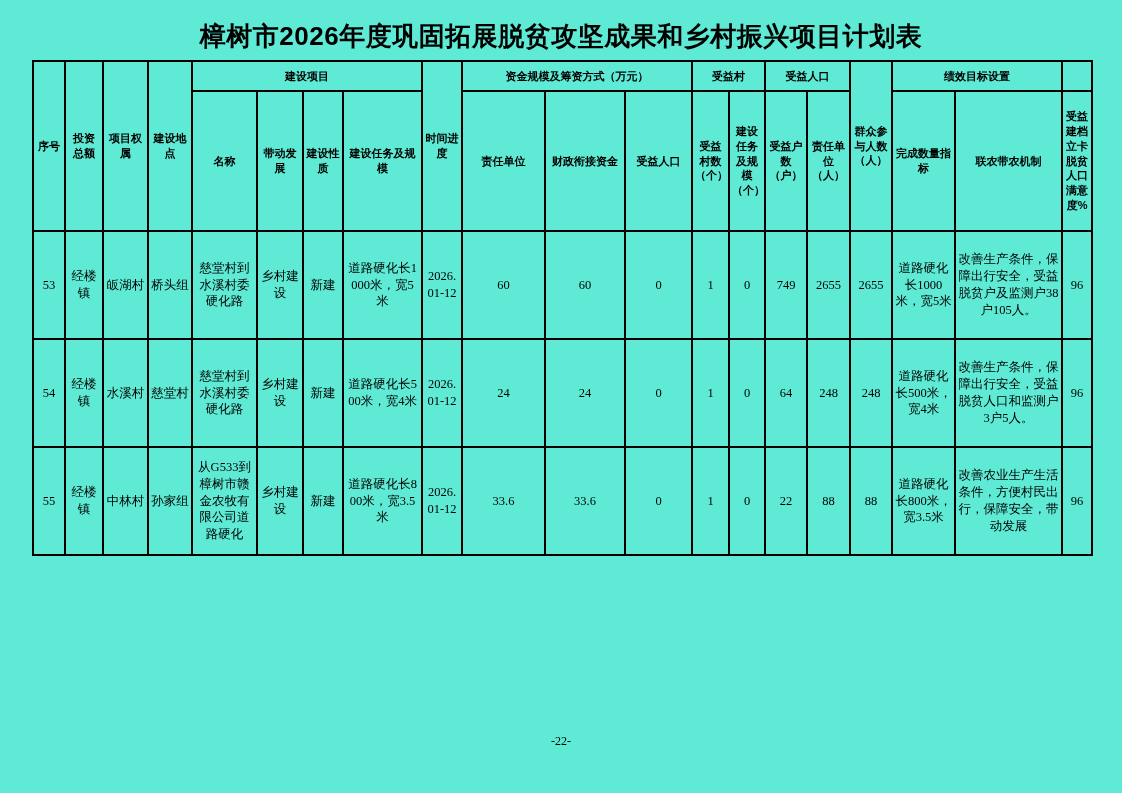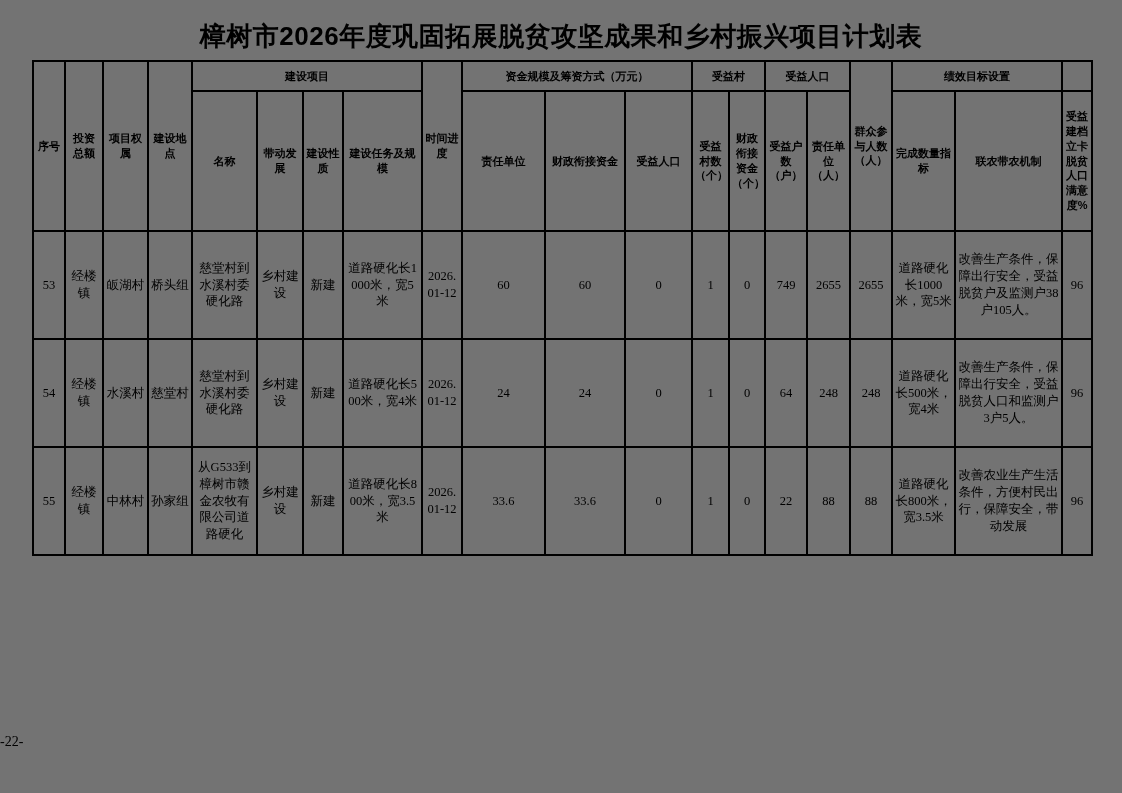--- a/index.html
+++ b/index.html
@@ -8,21 +8,21 @@
     background: #ffffff;
     width: 1122px;
     height: 793px;
     font-family: "Liberation Serif", serif;
     color: #000000;
   }
   .page {
     position: relative;
     width: 1122px;
     height: 793px;
-    background: #737373;
+    background: #5eead4;
     overflow: hidden;
   }
   .title {
     position: absolute;
     top: 19px;
     left: 0;
     width: 100%;
     margin: 0;
     text-align: center;
     font-family: "Liberation Sans", sans-serif;
@@ -57,22 +57,22 @@
     font-family: "Liberation Serif", serif;
   }
   tr.header-group-row { height: 30px; }
   tr.header-sub-row { height: 140px; }
   tbody tr.data-row { height: 108px; }
   .page-number {
     position: absolute;
     top: 734px;
     left: 0;
     width: 100%;
-    text-align: left;
-    font-size: 14px;
+    text-align: center;
+    font-size: 12px;
     font-family: "Liberation Serif", serif;
   }
 </style>
 </head>
 <body>
 
 <div class="page">
 
   <h1 class="title">樟树市2026年度巩固拓展脱贫攻坚成果和乡村振兴项目计划表</h1>
 
@@ -116,21 +116,21 @@
       </tr>
       <tr class="header-sub-row">
         <th>名称</th>
         <th>带动发展</th>
         <th>建设性质</th>
         <th>建设任务及规模</th>
         <th>责任单位</th>
         <th>财政衔接资金</th>
         <th>受益人口</th>
         <th>受益村数（个）</th>
-        <th>财政衔接资金（个）</th>
+        <th>建设任务及规模（个）</th>
         <th>受益户数（户）</th>
         <th>责任单位（人）</th>
         <th>完成数量指标</th>
         <th>联农带农机制</th>
         <th>受益建档立卡脱贫人口满意度%</th>
       </tr>
     </thead>
     <tbody>
       <tr class="data-row">
         <td>53</td>

